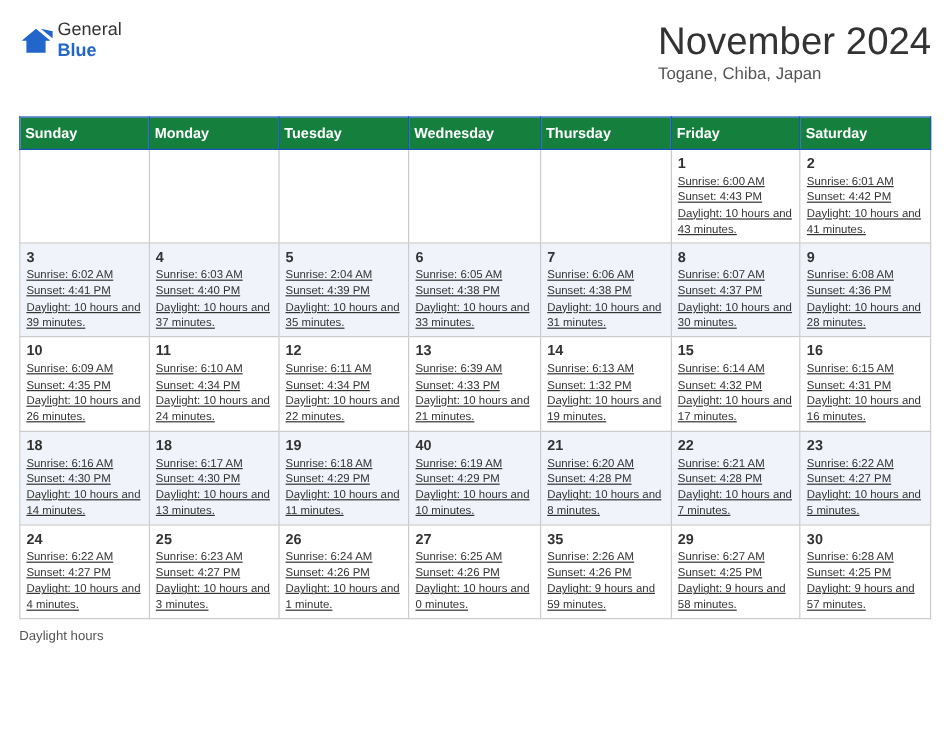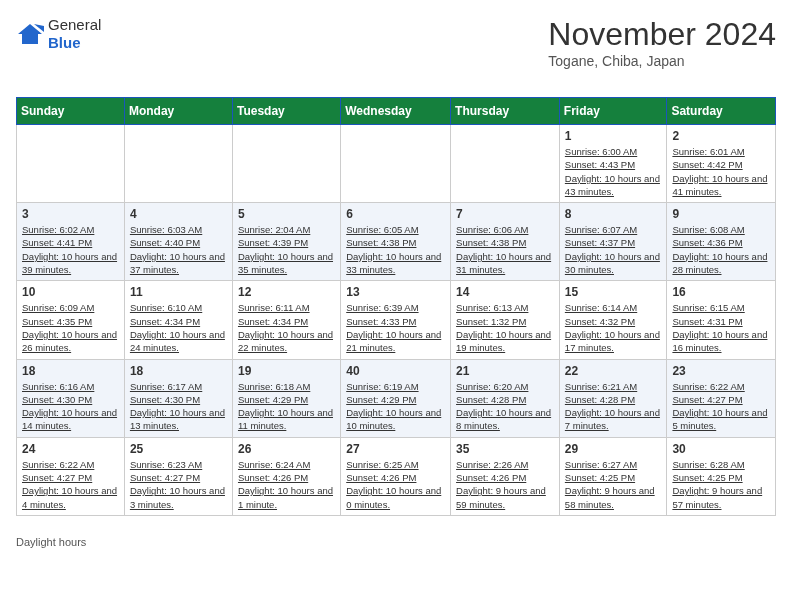--- a/index.html
+++ b/index.html
@@ -82,21 +82,21 @@
     .day-info {
       font-size: 9.5px;
       line-height: 1.4;
       color: #333;
       text-decoration: underline;
     }
     td.empty {
       background: #f9f9f9;
     }
     .footer-note {
-      margin-top: 20px;
+      margin-top: 8px;
       font-size: 11px;
       color: #555;
     }
   </style>
 </head>
 <body>
 
 <div class="header">
   <div class="logo">
     <svg class="logo-icon" viewBox="0 0 28 28">

